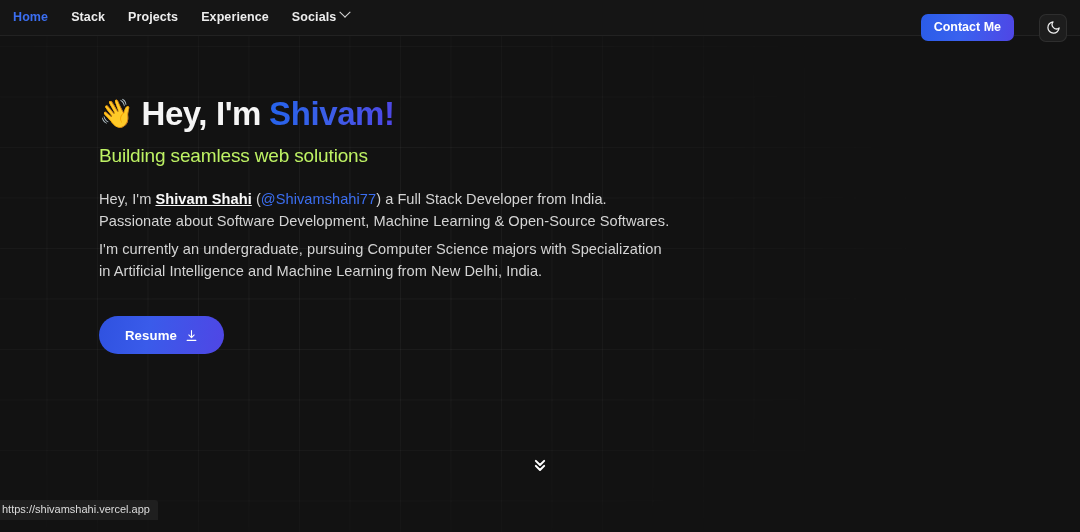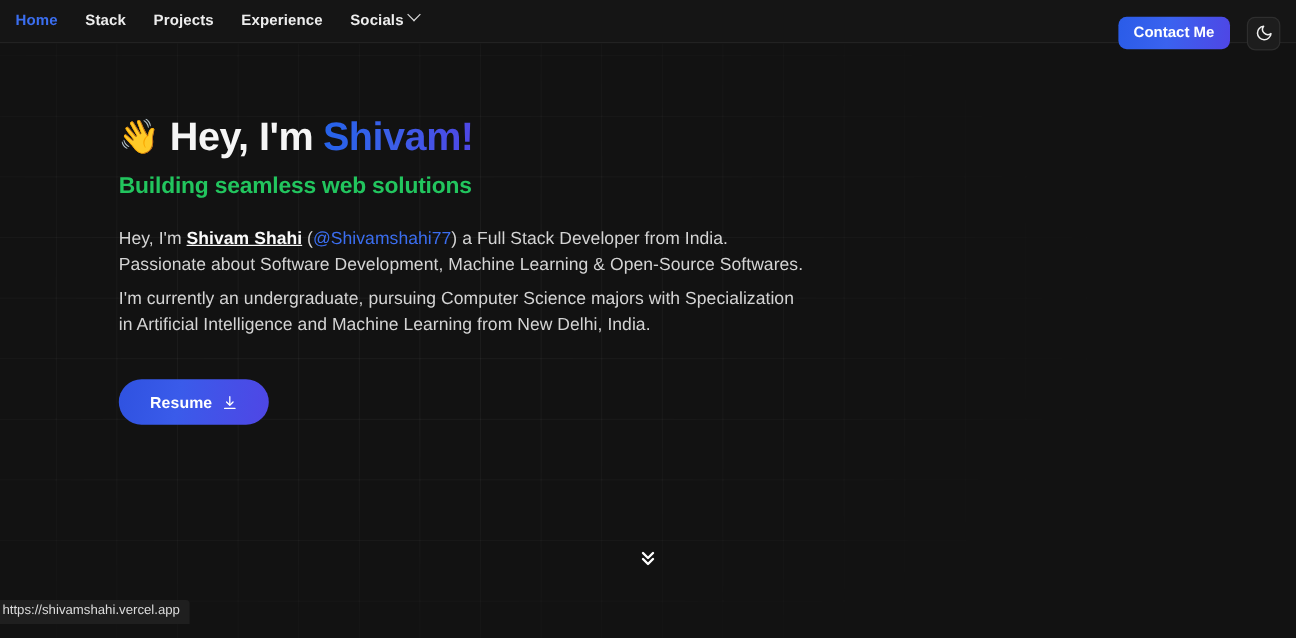--- a/index.html
+++ b/index.html
@@ -68,21 +68,21 @@
     display:inline-block;
     width:8px; height:8px;
     border-right:1.4px solid #d8d8d8;
     border-bottom:1.4px solid #d8d8d8;
     transform:rotate(45deg) translate(-2px,-2px);
   }
   #nav-right{
     margin-left:auto;
     display:flex;
     align-items:center;
-    gap:14px;
+    gap:25px;
     padding-right:5px;
     margin-top:20px;
   }
   #contact-me-button{
     background:linear-gradient(100deg,#2a5ce8 0%,#3a62ef 45%,#4f46e5 100%);
     color:#fff;
     border:none;
     border-radius:7px;
     font-family:"Liberation Sans", sans-serif;
     font-size:12.5px;
@@ -121,23 +121,23 @@
   #wave-emoji{ font-size:28px; line-height:1; }
   #hero-title-name{
     background:linear-gradient(95deg,#2563eb 0%,#3b5fe8 45%,#4f46e5 100%);
     -webkit-background-clip:text;
     background-clip:text;
     color:transparent;
   }
   #hero-subtitle{
     margin-top:11px;
     font-size:19px;
-    font-weight:700;
+    font-weight:400;
     letter-spacing:-.15px;
-    color:#22c55e;
+    color:#bef264;
   }
   .hero-paragraph{
     margin-top:22px;
     max-width:572px;
     font-size:14.6px;
     line-height:1.47;
     color:#d4d4d4;
     letter-spacing:.05px;
   }
   .hero-paragraph.second{ margin-top:7px; }

